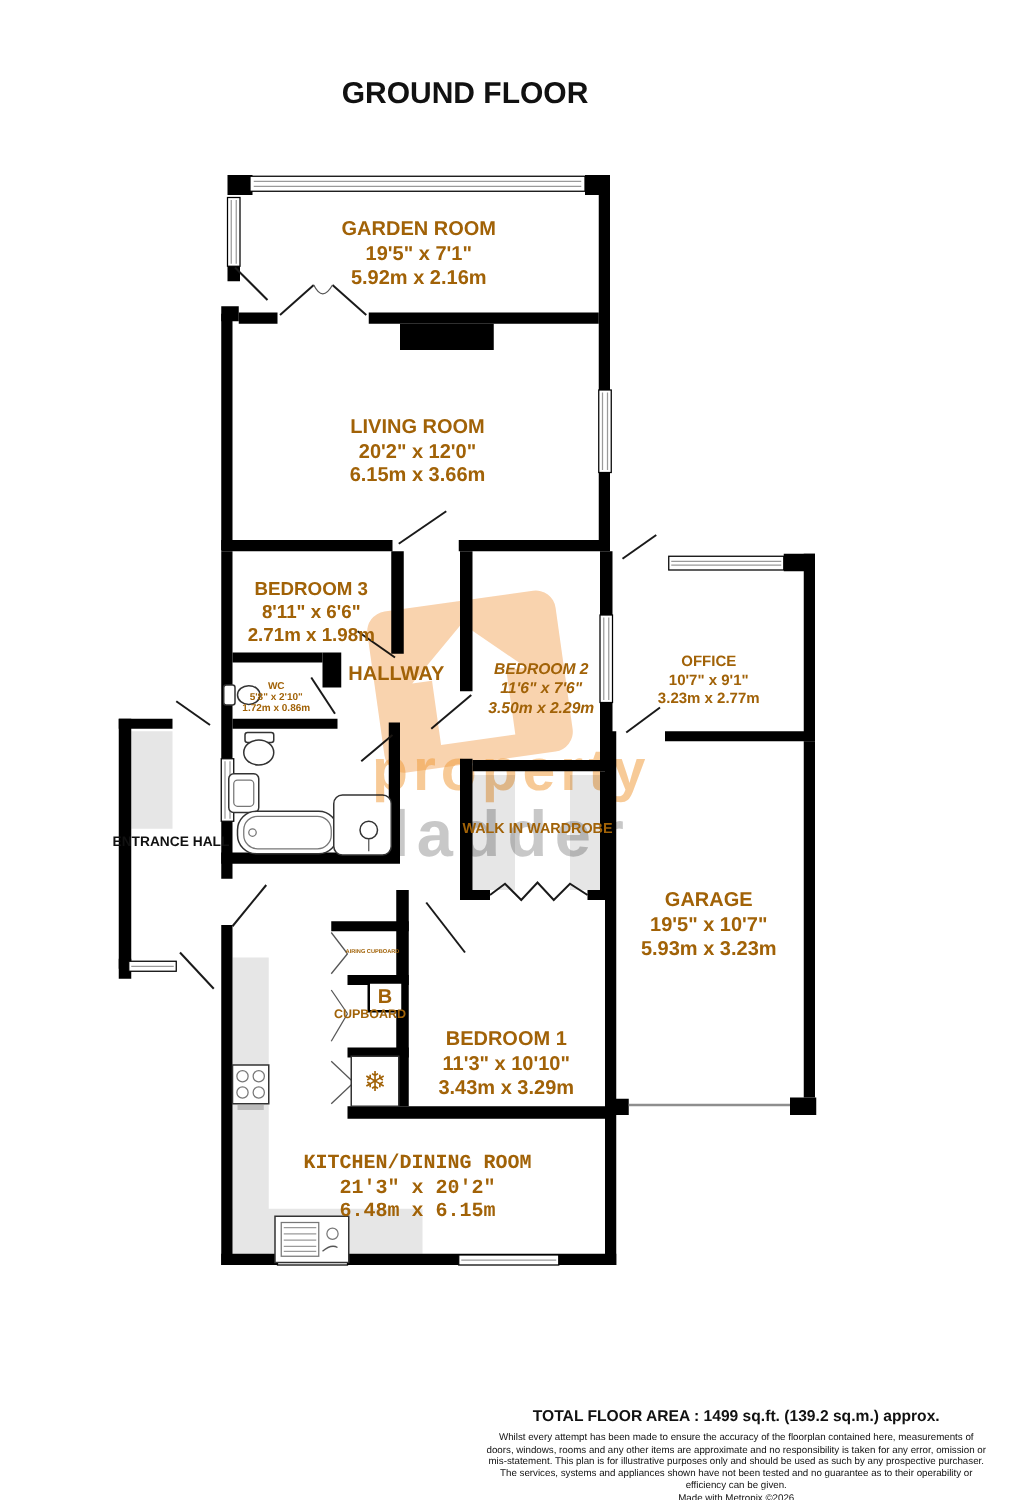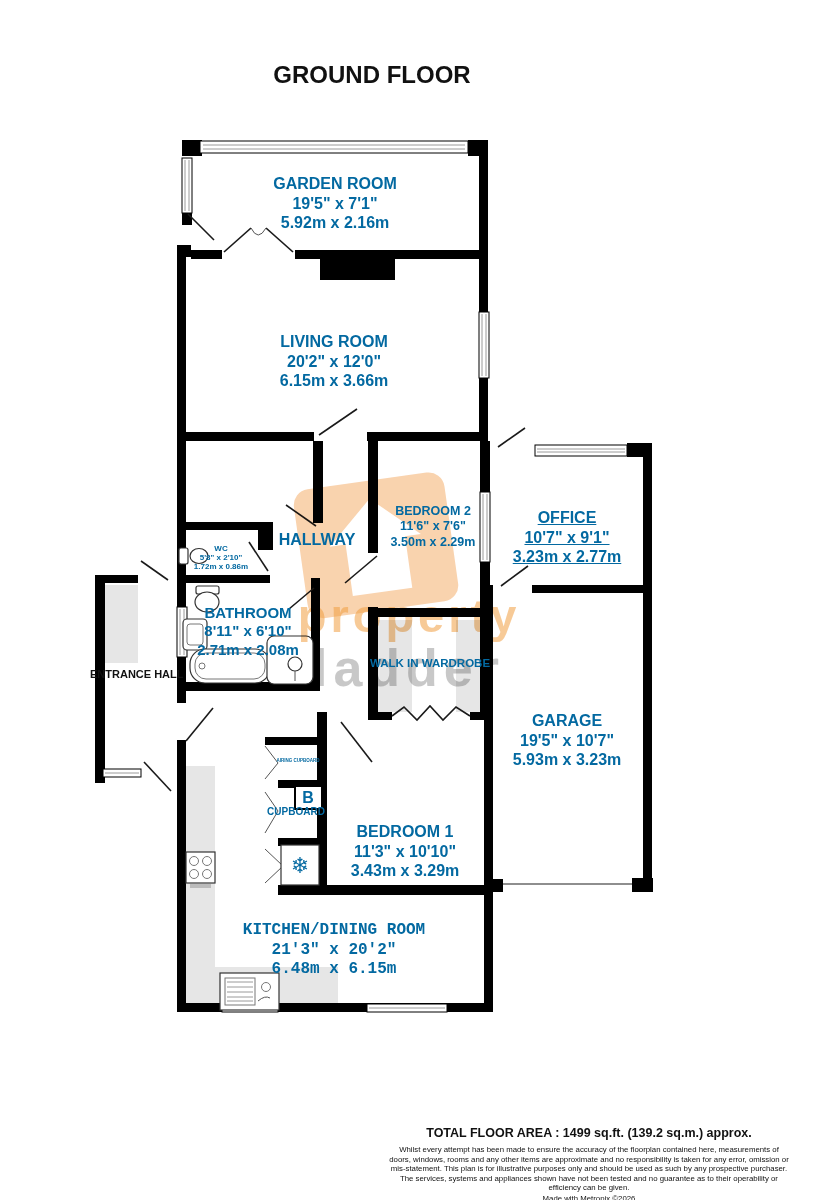--- a/index.html
+++ b/index.html
@@ -19,21 +19,21 @@
   .fixl{fill:none;stroke:#777;stroke-width:1;}
   .gdoor{stroke:#8e8e8e;stroke-width:2;}
   
   #watermark{position:absolute;left:0;top:0;width:824px;height:1200px;z-index:2;
              mix-blend-mode:multiply;pointer-events:none;}
   .wm-word{position:absolute;transform:translateX(-50%);font-weight:bold;letter-spacing:4px;}
   #wm-property{left:409px;top:588px;font-size:47px;color:var(--wmOrange,rgba(240,158,66,.55));}
   #wm-ladder{left:409px;top:638px;font-size:52px;letter-spacing:6px;color:var(--wmGray,rgba(125,125,125,.42));}
   
   .lbl{position:absolute;transform:translateX(-50%);text-align:center;font-weight:bold;
-       color:#0369a1;white-space:nowrap;z-index:3;line-height:1.22;}
+       color:#a16207;white-space:nowrap;z-index:3;line-height:1.22;}
   .lbl-left{position:absolute;text-align:left;font-weight:bold;color:#111;
             white-space:nowrap;z-index:3;}
   
   #footer{position:absolute;left:388px;top:1126px;width:402px;text-align:center;
           color:#111;z-index:4;}
   #footer-total{font-weight:bold;font-size:12.5px;margin-bottom:5px;}
   #footer-disclaimer{font-size:7.8px;line-height:9.6px;white-space:normal;}
   #footer-credit{font-size:7.8px;margin-top:1px;}
 </style>
 </head>
@@ -227,42 +227,42 @@
   <div class="lbl" style="left:335px;top:174px;font-size:16px;">
     <div>GARDEN ROOM</div>
     <div>19'5"  x 7'1"</div>
     <div>5.92m  x 2.16m</div>
   </div>
   <div class="lbl" style="left:334px;top:332px;font-size:16px;">
     <div>LIVING ROOM</div>
     <div>20'2"  x 12'0"</div>
     <div>6.15m  x 3.66m</div>
   </div>
+  <div class="lbl" style="left:249px;top:463px;font-size:15px;">
+    <div>BEDROOM 3</div>
+    <div>8'11"  x 6'6"</div>
+    <div>2.71m  x 1.98m</div>
+  </div>
   <div class="lbl" style="left:317px;top:530px;font-size:16px;">
     <div>HALLWAY</div>
   </div>
-  <div class="lbl" style="left:433px;top:504px;font-size:12.5px;">
+  <div class="lbl" style="left:433px;top:528px;font-size:12.5px;font-style:italic;">
     <div>BEDROOM 2</div>
     <div>11'6"  x 7'6"</div>
     <div>3.50m  x 2.29m</div>
   </div>
-  <div class="lbl" style="left:567px;top:508px;font-size:16px;text-decoration:underline;">
+  <div class="lbl" style="left:567px;top:522px;font-size:12px;">
     <div>OFFICE</div>
     <div>10'7"  x 9'1"</div>
     <div>3.23m  x 2.77m</div>
   </div>
   <div class="lbl" style="left:221px;top:544px;font-size:8px;line-height:9px;">
     <div>WC</div>
     <div>5'8" x 2'10"</div>
     <div>1.72m  x 0.86m</div>
-  </div>
-  <div class="lbl" style="left:248px;top:604px;font-size:15px;">
-    <div>BATHROOM</div>
-    <div>8'11"  x 6'10"</div>
-    <div>2.71m  x 2.08m</div>
   </div>
   <div class="lbl-left" style="left:90px;top:668px;font-size:11px;text-align:right;">ENTRANCE HALL</div>
   <div class="lbl" style="left:430px;top:656px;font-size:11.5px;">WALK IN WARDROBE</div>
   <div class="lbl" style="left:567px;top:711px;font-size:16px;">
     <div>GARAGE</div>
     <div>19'5"  x 10'7"</div>
     <div>5.93m  x 3.23m</div>
   </div>
   <div class="lbl" style="left:405px;top:784px;font-size:16px;margin-top:38px;">
     <div>BEDROOM 1</div>

